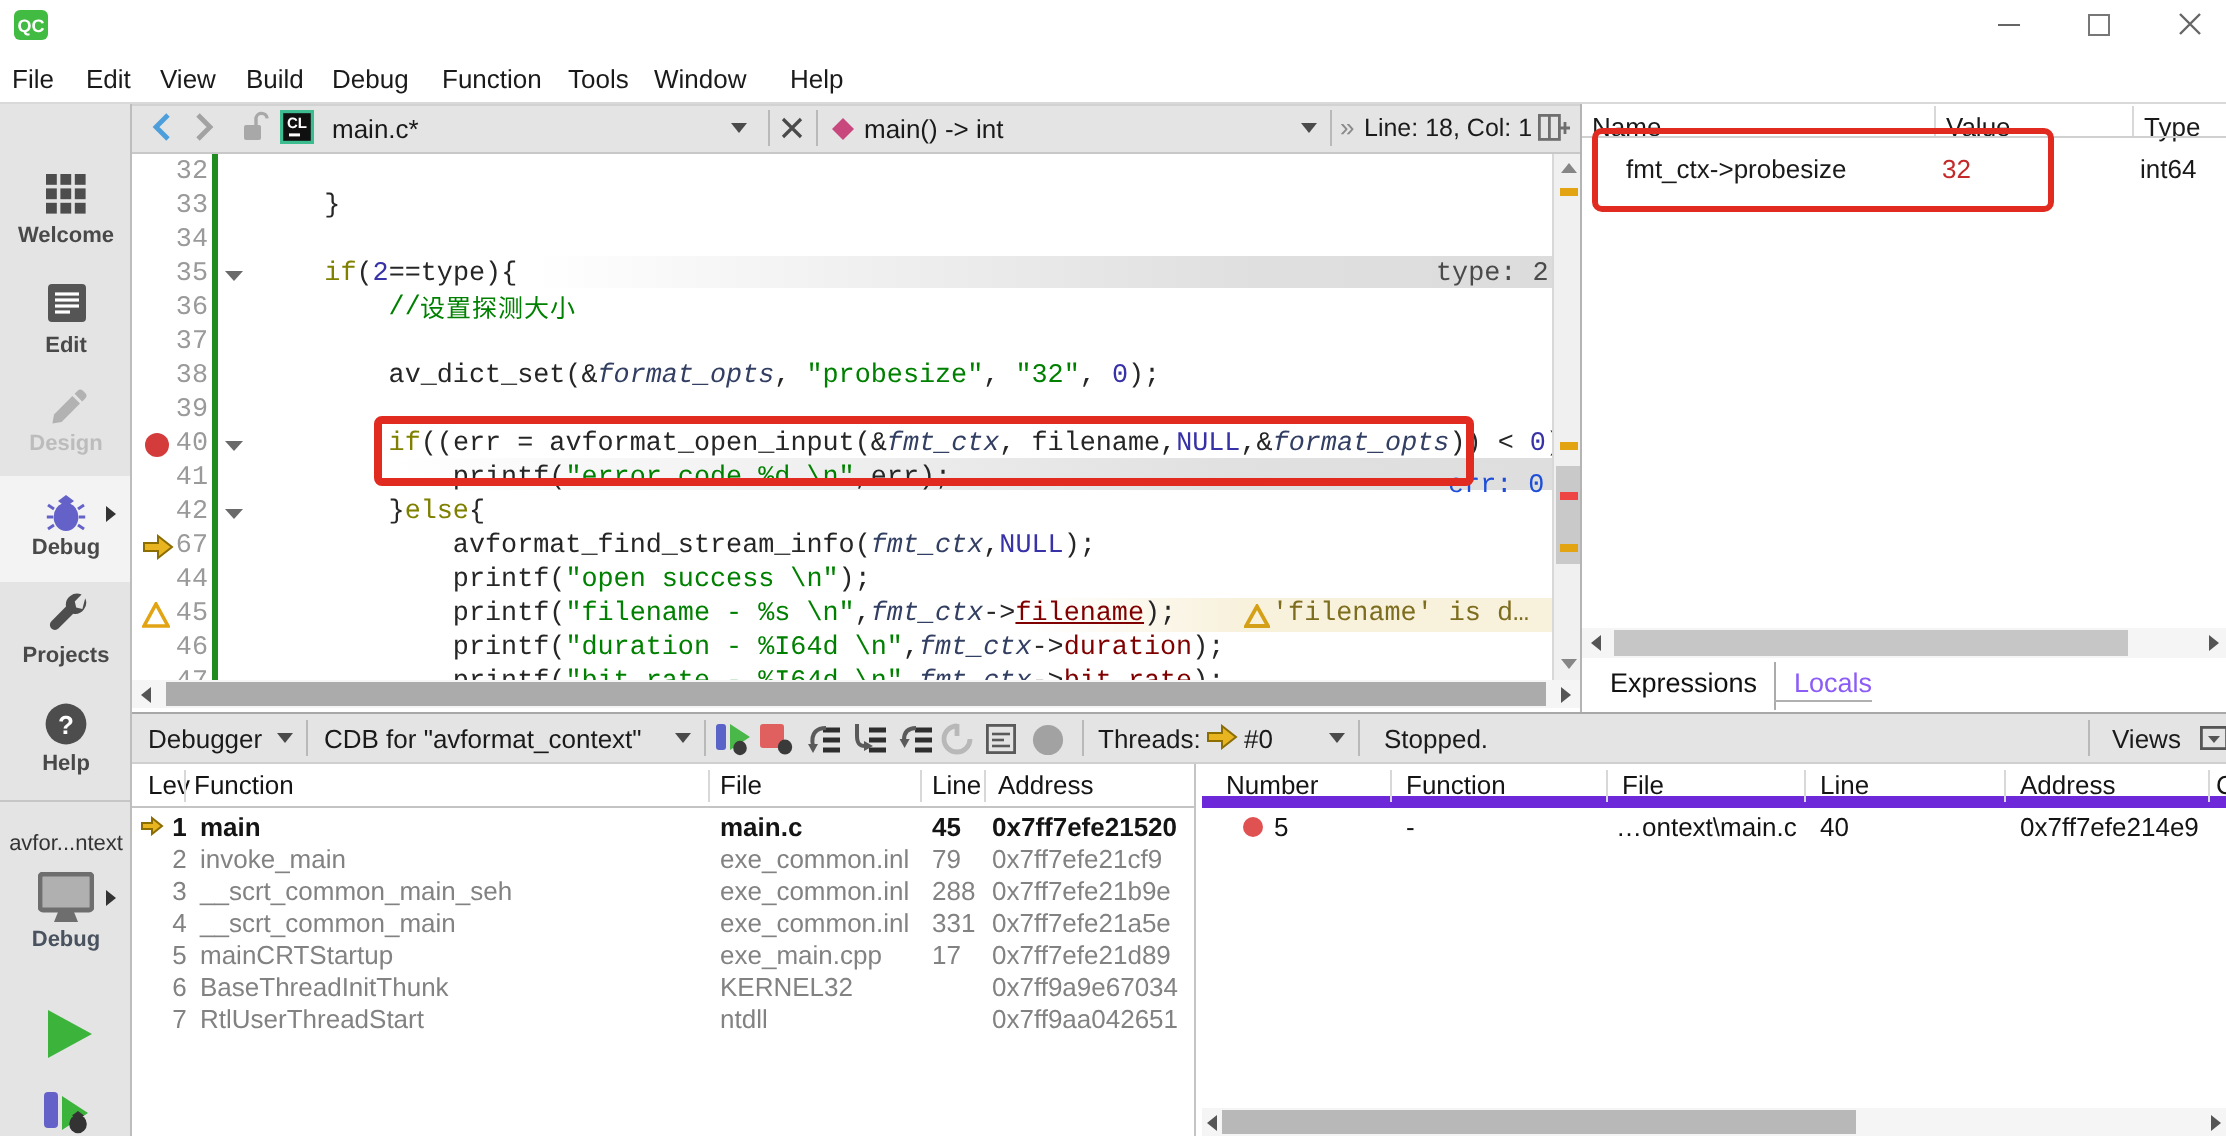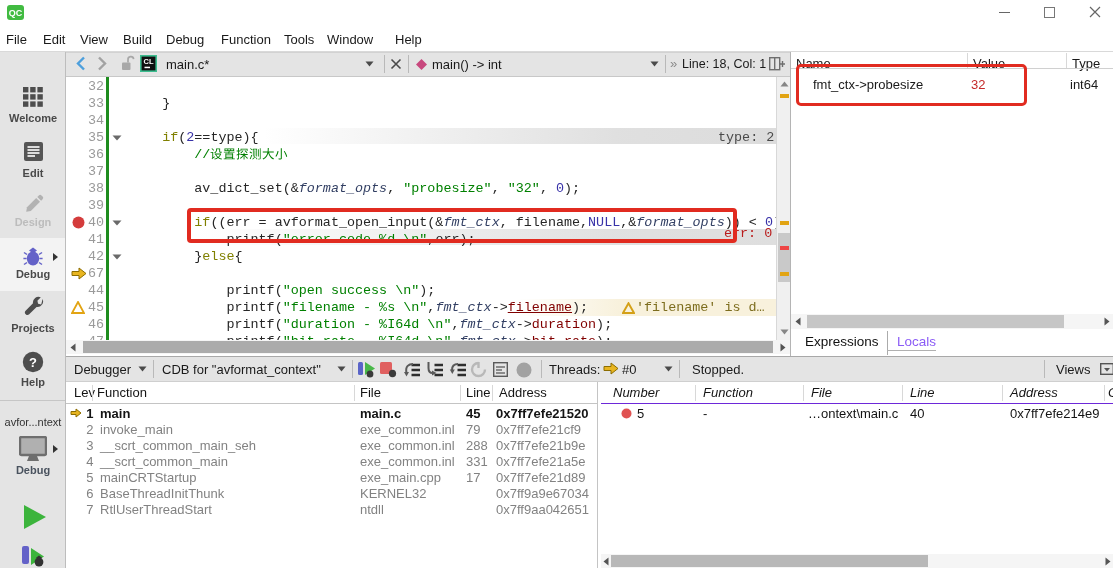--- a/index.html
+++ b/index.html
@@ -240,27 +240,28 @@
       <path transform="translate(13,11.5) scale(0.0125,-0.0125)" d="M651 748H820V658H651ZM417 748H582V658H417ZM189 748H348V658H189ZM190 427V6H57V-50H945V6H808V427H495L509 486H922V545H520L531 603H895V802H117V603H454L446 545H68V486H436L424 427ZM262 6V68H734V6ZM262 275H734V217H262ZM262 320V376H734V320ZM262 172H734V113H262Z"></path>
       <path transform="translate(26,11.5) scale(0.0125,-0.0125)" d="M366 785V605H429V719H860V608H926V785ZM540 655C498 580 426 510 353 463C370 451 396 424 407 410C480 464 558 548 607 632ZM676 623C746 561 828 473 865 416L922 459C884 516 800 601 730 661ZM608 461V351H356V283H563C504 177 407 84 303 39C319 25 340 -2 351 -20C452 34 546 129 608 240V-72H679V243C738 137 827 38 915 -17C927 2 950 28 966 42C875 90 782 184 725 283H938V351H679V461ZM167 840V638H50V568H167V353L39 309L61 237L167 277V9C167 -4 163 -7 150 -8C140 -8 103 -9 62 -8C72 -26 81 -56 84 -74C144 -74 181 -72 205 -61C228 -49 237 -29 237 9V303L342 343L328 412L237 379V568H335V638H237V840Z"></path>
       <path transform="translate(39,11.5) scale(0.0125,-0.0125)" d="M486 92C537 42 596 -28 624 -73L673 -39C644 4 584 72 533 121ZM312 782V154H371V724H588V157H649V782ZM867 827V7C867 -8 861 -13 847 -13C833 -14 786 -14 733 -13C742 -31 752 -60 755 -76C825 -77 868 -75 894 -64C919 -53 929 -34 929 7V827ZM730 750V151H790V750ZM446 653V299C446 178 426 53 259 -32C270 -41 289 -66 296 -78C476 13 504 164 504 298V653ZM81 776C137 745 209 697 243 665L289 726C253 756 180 800 126 829ZM38 506C93 475 166 430 202 400L247 460C209 489 135 532 81 560ZM58 -27 126 -67C168 25 218 148 254 253L194 292C154 180 98 50 58 -27Z"></path>
       <path transform="translate(52,11.5) scale(0.0125,-0.0125)" d="M461 839C460 760 461 659 446 553H62V476H433C393 286 293 92 43 -16C64 -32 88 -59 100 -78C344 34 452 226 501 419C579 191 708 14 902 -78C915 -56 939 -25 958 -8C764 73 633 255 563 476H942V553H526C540 658 541 758 542 839Z"></path>
       <path transform="translate(65,11.5) scale(0.0125,-0.0125)" d="M464 826V24C464 4 456 -2 436 -3C415 -4 343 -5 270 -2C282 -23 296 -59 301 -80C395 -81 457 -79 494 -66C530 -54 545 -31 545 24V826ZM705 571C791 427 872 240 895 121L976 154C950 274 865 458 777 598ZM202 591C177 457 121 284 32 178C53 169 86 151 103 138C194 249 253 430 286 577Z"></path>
     </svg>
   <div class="mono abs cl" style="top:103px;">        av_dict_set(&amp;<span class="loc">format_opts</span>, <span class="str">"probesize"</span>, <span class="str">"32"</span>, <span class="num">0</span>);</div>
   <div class="mono abs cl" style="top:137px;">        <span class="kw">if</span>((err = avformat_open_input(&amp;<span class="loc">fmt_ctx</span>, filename,<span class="num">NULL</span>,&amp;<span class="loc">format_opts</span>)) &lt; <span class="num">0</span>){</div>
   <div class="mono abs cl" style="top:154px;">            printf(<span class="str">"error code %d \n"</span>,err);</div>
   <div class="mono abs cl" style="top:171px;">        }<span class="kw">else</span>{</div>
+  <div class="mono abs cl" style="top:188px;">            avformat_find_stream_info(<span class="loc">fmt_ctx</span>,<span class="num">NULL</span>);</div>
   <div class="mono abs cl" style="top:205px;">            printf(<span class="str">"open success \n"</span>);</div>
   <div class="mono abs cl" style="top:222px;">            printf(<span class="str">"filename - %s \n"</span>,<span class="loc">fmt_ctx</span>-&gt;<span class="fld" style="text-decoration:underline">filename</span>);</div>
   <div class="mono abs cl" style="top:239px;">            printf(<span class="str">"duration - %I64d \n"</span>,<span class="loc">fmt_ctx</span>-&gt;<span class="fld">duration</span>);</div>
   <div class="mono abs cl" style="top:256px;">            printf(<span class="str">"bit_rate - %I64d \n"</span>,<span class="loc">fmt_ctx</span>-&gt;<span class="fld">bit_rate</span>);</div>
 
   <div class="mono abs" style="left:652px;top:52px;color:#4a4a4a;">type: 2</div>
-  <div class="mono abs" style="left:658px;top:148px;color:#b91c1c;">err: 0</div>
+  <div class="mono abs" style="left:658px;top:158px;color:#1d4ed8;">err: 0</div>
   <svg class="abs" style="left:556px;top:225px" width="13" height="12" viewBox="0 0 13 12">
       <path d="M6.5 1.2 L12 11 L1 11 Z" fill="none" stroke="#d4a017" stroke-width="1.9"></path>
     </svg>
   <div class="mono abs" style="left:570px;top:222px;color:#7d6d1e;">'filename' is d…</div>
 
   <div class="abs" style="left:121px;top:131px;width:550px;height:35px;border:4px solid #e12b20;border-radius:4px;box-sizing:border-box;"></div>
 </div>
 
 <div class="abs" style="left:776px;top:77px;width:14px;height:263px;background:#f0f0f0;border-left:1px solid #d8d8d8;box-sizing:border-box;">
   <svg class="abs" style="left:3px;top:4px" width="9" height="6" viewBox="0 0 9 6">
@@ -441,21 +442,21 @@
   <div class="rr" style="left:294px;top:104px;">KERNEL32</div>
   <div class="rr" style="left:430px;top:104px;">0x7ff9a9e67034</div>
   <div class="rr" style="left:0;top:120px;width:31px;text-align:right;">7 </div>
   <div class="rr" style="left:34px;top:120px;">RtlUserThreadStart</div>
   <div class="rr" style="left:294px;top:120px;">ntdll</div>
   <div class="rr" style="left:430px;top:120px;">0x7ff9aa042651</div>
 </div>
 <div class="sep" style="left:597px;top:382px;height:186px;background:#c4c4c4;"></div>
 
 <div id="bpts" class="abs" style="left:601px;top:382px;width:512px;height:186px;background:#fff;">
-  <div class="abs" style="left:0;top:0;width:512px;height:22px;border-bottom:1px solid #6d28d9;box-sizing:border-box;font-style:italic;">
+  <div class="abs" style="left:0;top:0;width:512px;height:22px;border-bottom:6px solid #6d28d9;box-sizing:border-box;">
     <div class="hr" style="left:12px;top:3px;">Number</div>
     <div class="hr" style="left:102px;top:3px;">Function</div>
     <div class="hr" style="left:210px;top:3px;">File</div>
     <div class="hr" style="left:309px;top:3px;">Line</div>
     <div class="hr" style="left:409px;top:3px;">Address</div>
     <div class="hr" style="left:507px;top:3px;">Co</div>
     <div class="sep" style="left:94px;top:3px;height:16px;background:#d8d8d8;"></div>
     <div class="sep" style="left:202px;top:3px;height:16px;background:#d8d8d8;"></div>
     <div class="sep" style="left:301px;top:3px;height:16px;background:#d8d8d8;"></div>
     <div class="sep" style="left:401px;top:3px;height:16px;background:#d8d8d8;"></div>

